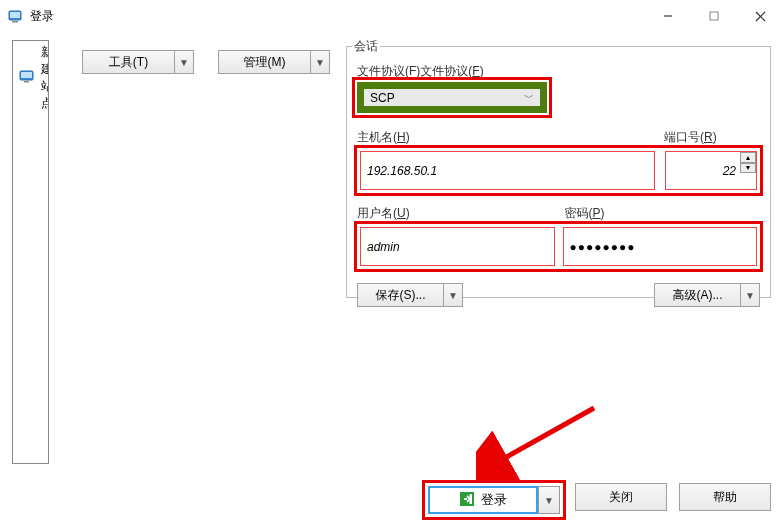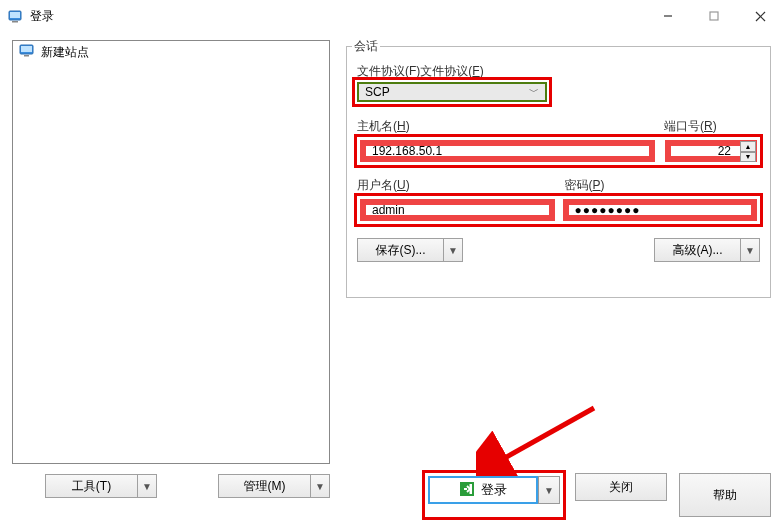--- a/index.html
+++ b/index.html
@@ -28,21 +28,21 @@
   .win-btn {
     width: 46px; height: 32px;
     display: flex; align-items: center; justify-content: center;
     color: #333;
   }
   .content {
     display: flex;
     padding: 8px 12px 0 12px;
     gap: 16px;
   }
-  .left-col { width: 318px; display:flex; flex-direction:column; }
+  .left-col { width: 318px; display:flex; }
   .site-list {
     border: 1px solid #888;
     height: 424px;
     background: #fff;
     padding: 2px;
     overflow: auto;
   }
   .site-item {
     display:flex; align-items:center;
     gap: 6px;
@@ -57,25 +57,25 @@
     font-size: 12px;
     cursor: default;
   }
   .btn.split-main { border-right: none; }
   .btn.split-arrow { width: 20px; }
   .right-col { flex:1; position:relative; }
   .group-label { position:absolute; background:#fff; padding:0 2px; color:#333; }
   .fieldbox { border:1px solid #bbb; padding: 32px 10px 16px 10px; margin-top:6px;}
   .lbl { color:#333; margin-bottom:2px; display:block;}
   .input {
-    border:6px solid #ef4444; height:22px; padding:1px 6px; font-size:12px;
-    background:#fff; width:100%;
+    border:1px solid #ef4444; height:39px; padding:1px 6px; font-size:12px;
+    background:#fff; width:100%;font-style:italic;
   }
   .select {
-    border:2px solid #4d7c0f; height:20px; background:#e9e9e9;
+    border:7px solid #4d7c0f; height:31px; background:#e9e9e9;
     display:flex; align-items:center; justify-content:space-between;
     padding:0 6px; width:190px;
   }
   .chev { font-size:10px; color:#555; }
   .red-box { outline:3px solid #e60000; outline-offset:2px; }
   .red-box-wide { outline:3px solid #e60000; }
   .spin-wrap { position:relative; }
   .spin-btns { position:absolute; right:1px; top:1px; width:16px; height:21px; display:flex; flex-direction:column; }
   .spin-btns div { flex:1; border:1px solid #999; background:#eee; font-size:7px; display:flex;align-items:center;justify-content:center; }
   .footer {
@@ -254,16 +254,16 @@
       </span>
       <span>登录</span>
     </div>
     <div class="login-split-arrow">
         <span class="chev">▼</span>
       </div>
   </div>
   <div class="btn btn-main" style="width:92px; height:28px;">
       <span>关闭</span>
     </div>
-  <div class="btn btn-main" style="width:92px; height:44px;">
+  <div class="btn btn-main" style="width:92px; height:28px;">
       <span>帮助</span>
     </div>
 </div>
 
 </body></html>

